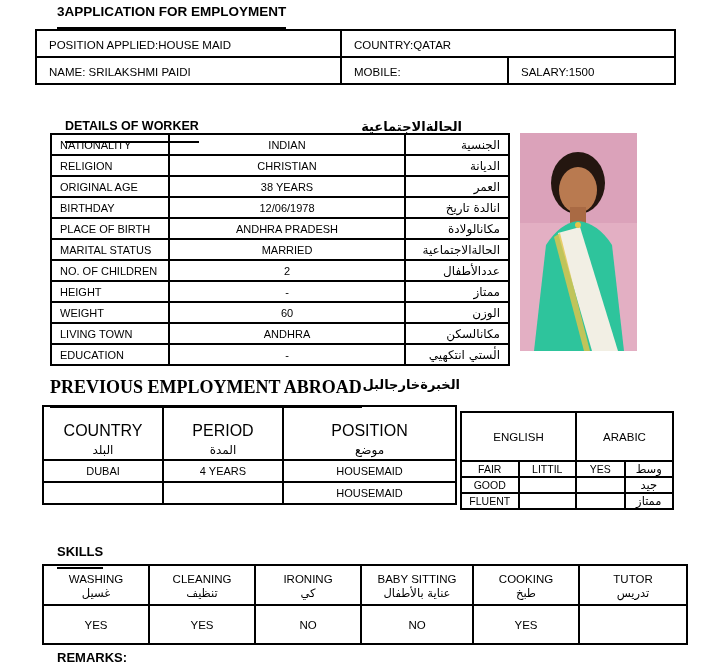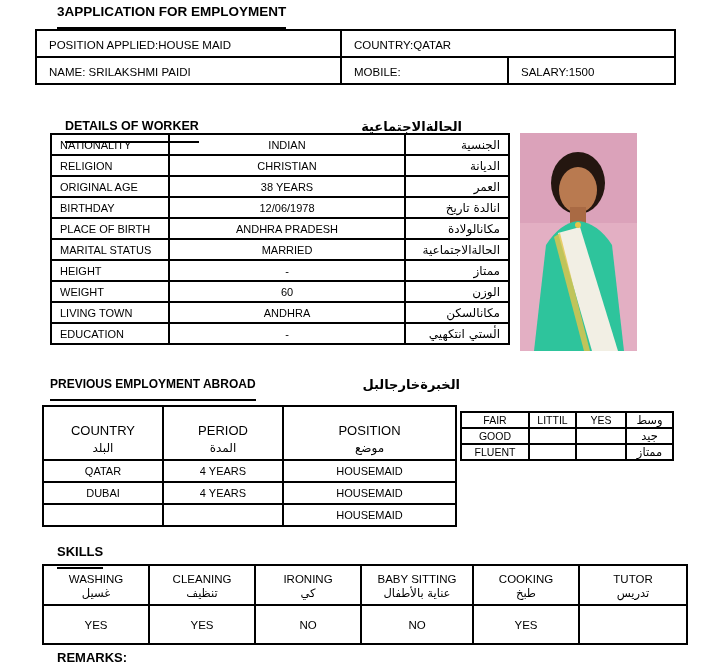--- a/index.html
+++ b/index.html
@@ -32,28 +32,28 @@
   .details-table td { height:21px; padding:0 8px; }
   .details-table .c-label { text-align:left; font-size:11px; }
   .details-table .c-value { text-align:center; font-size:11px; }
   .details-table .c-ar { text-align:right; font-size:12px; }
 
   
   .photo { left:520px; top:133px; width:117px; height:218px; }
 
   
   .prev-head { left:35px; top:377px; width:425px; display:flex; justify-content:space-between; align-items:flex-start; }
-  .prev-head .en { font-size:12px; }
+  .prev-head .en { font-size:18px;font-family:Liberation Serif, serif; }
   .prev-head .arh { font-size:13px; font-weight:bold; }
 
   
   .emp-table { left:42px; top:405px; width:413px; }
   .emp-table td { text-align:center; }
   .emp-table .hd { height:54px; }
-  .emp-table .hd .l1 { font-size:13px; margin-top:12px; }
+  .emp-table .hd .l1 { font-size:16px; margin-top:12px; }
   .emp-table .hd .l2 { font-size:12px; margin-top:3px; }
   .emp-table .dr td { height:22px; font-size:11px; }
 
   
   .lang-table { left:460px; top:411px; width:212px; }
   .lang-table td { text-align:center; }
   .lang-table .hd td { height:49px; font-size:11.5px; }
   .lang-table .dr td { height:14px; font-size:10.5px; }
   .lang-table .dr .c-ar { font-size:11.5px; }
 
@@ -118,20 +118,25 @@
   </tr>
   <tr>
     <td class="c-label">PLACE OF BIRTH</td>
     <td class="c-value">ANDHRA PRADESH</td>
     <td class="c-ar ar">مكانالولادة</td>
   </tr>
   <tr>
     <td class="c-label">MARITAL STATUS</td>
     <td class="c-value">MARRIED</td>
     <td class="c-ar ar">الحالةالاجتماعية</td>
+  </tr>
+  <tr>
+    <td class="c-label">NO. OF CHILDREN</td>
+    <td class="c-value">2</td>
+    <td class="c-ar ar">عددالأطفال</td>
   </tr>
   <tr>
     <td class="c-label">HEIGHT</td>
     <td class="c-value">-</td>
     <td class="c-ar ar">ممتاز</td>
   </tr>
   <tr>
     <td class="c-label">WEIGHT</td>
     <td class="c-value">60</td>
     <td class="c-ar ar">الوزن</td>
@@ -178,39 +183,38 @@
     <td class="hd" style="width:120px">
       <div class="l1">PERIOD</div>
       <div class="l2 ar">المدة</div>
     </td>
     <td class="hd" style="width:173px">
       <div class="l1">POSITION</div>
       <div class="l2 ar">موضع</div>
     </td>
   </tr>
   <tr class="dr">
-    <td>QATAR</td>
-    <td>4 YEARS</td>
-    <td>HOUSEMAID</td>
-  </tr>
-  <tr class="dr">
     <td>DUBAI</td>
     <td>4 YEARS</td>
     <td>HOUSEMAID</td>
   </tr>
   <tr class="dr">
     <td></td>
     <td></td>
     <td>HOUSEMAID</td>
   </tr>
 </tbody>
   </table>
 
 <table class="abs lang-table">
   <tbody>
+      <tr class="hd">
+    <td colspan="2" style="width:115px">ENGLISH</td>
+    <td colspan="2" style="width:97px">ARABIC</td>
+  </tr>
   <tr class="dr">
     <td style="width:68px">FAIR</td>
     <td style="width:47px">LITTIL</td>
     <td style="width:50px">YES</td>
     <td class="c-ar ar" style="width:47px">وسط</td>
   </tr>
   <tr class="dr">
     <td>GOOD</td>
     <td></td>
     <td></td>

